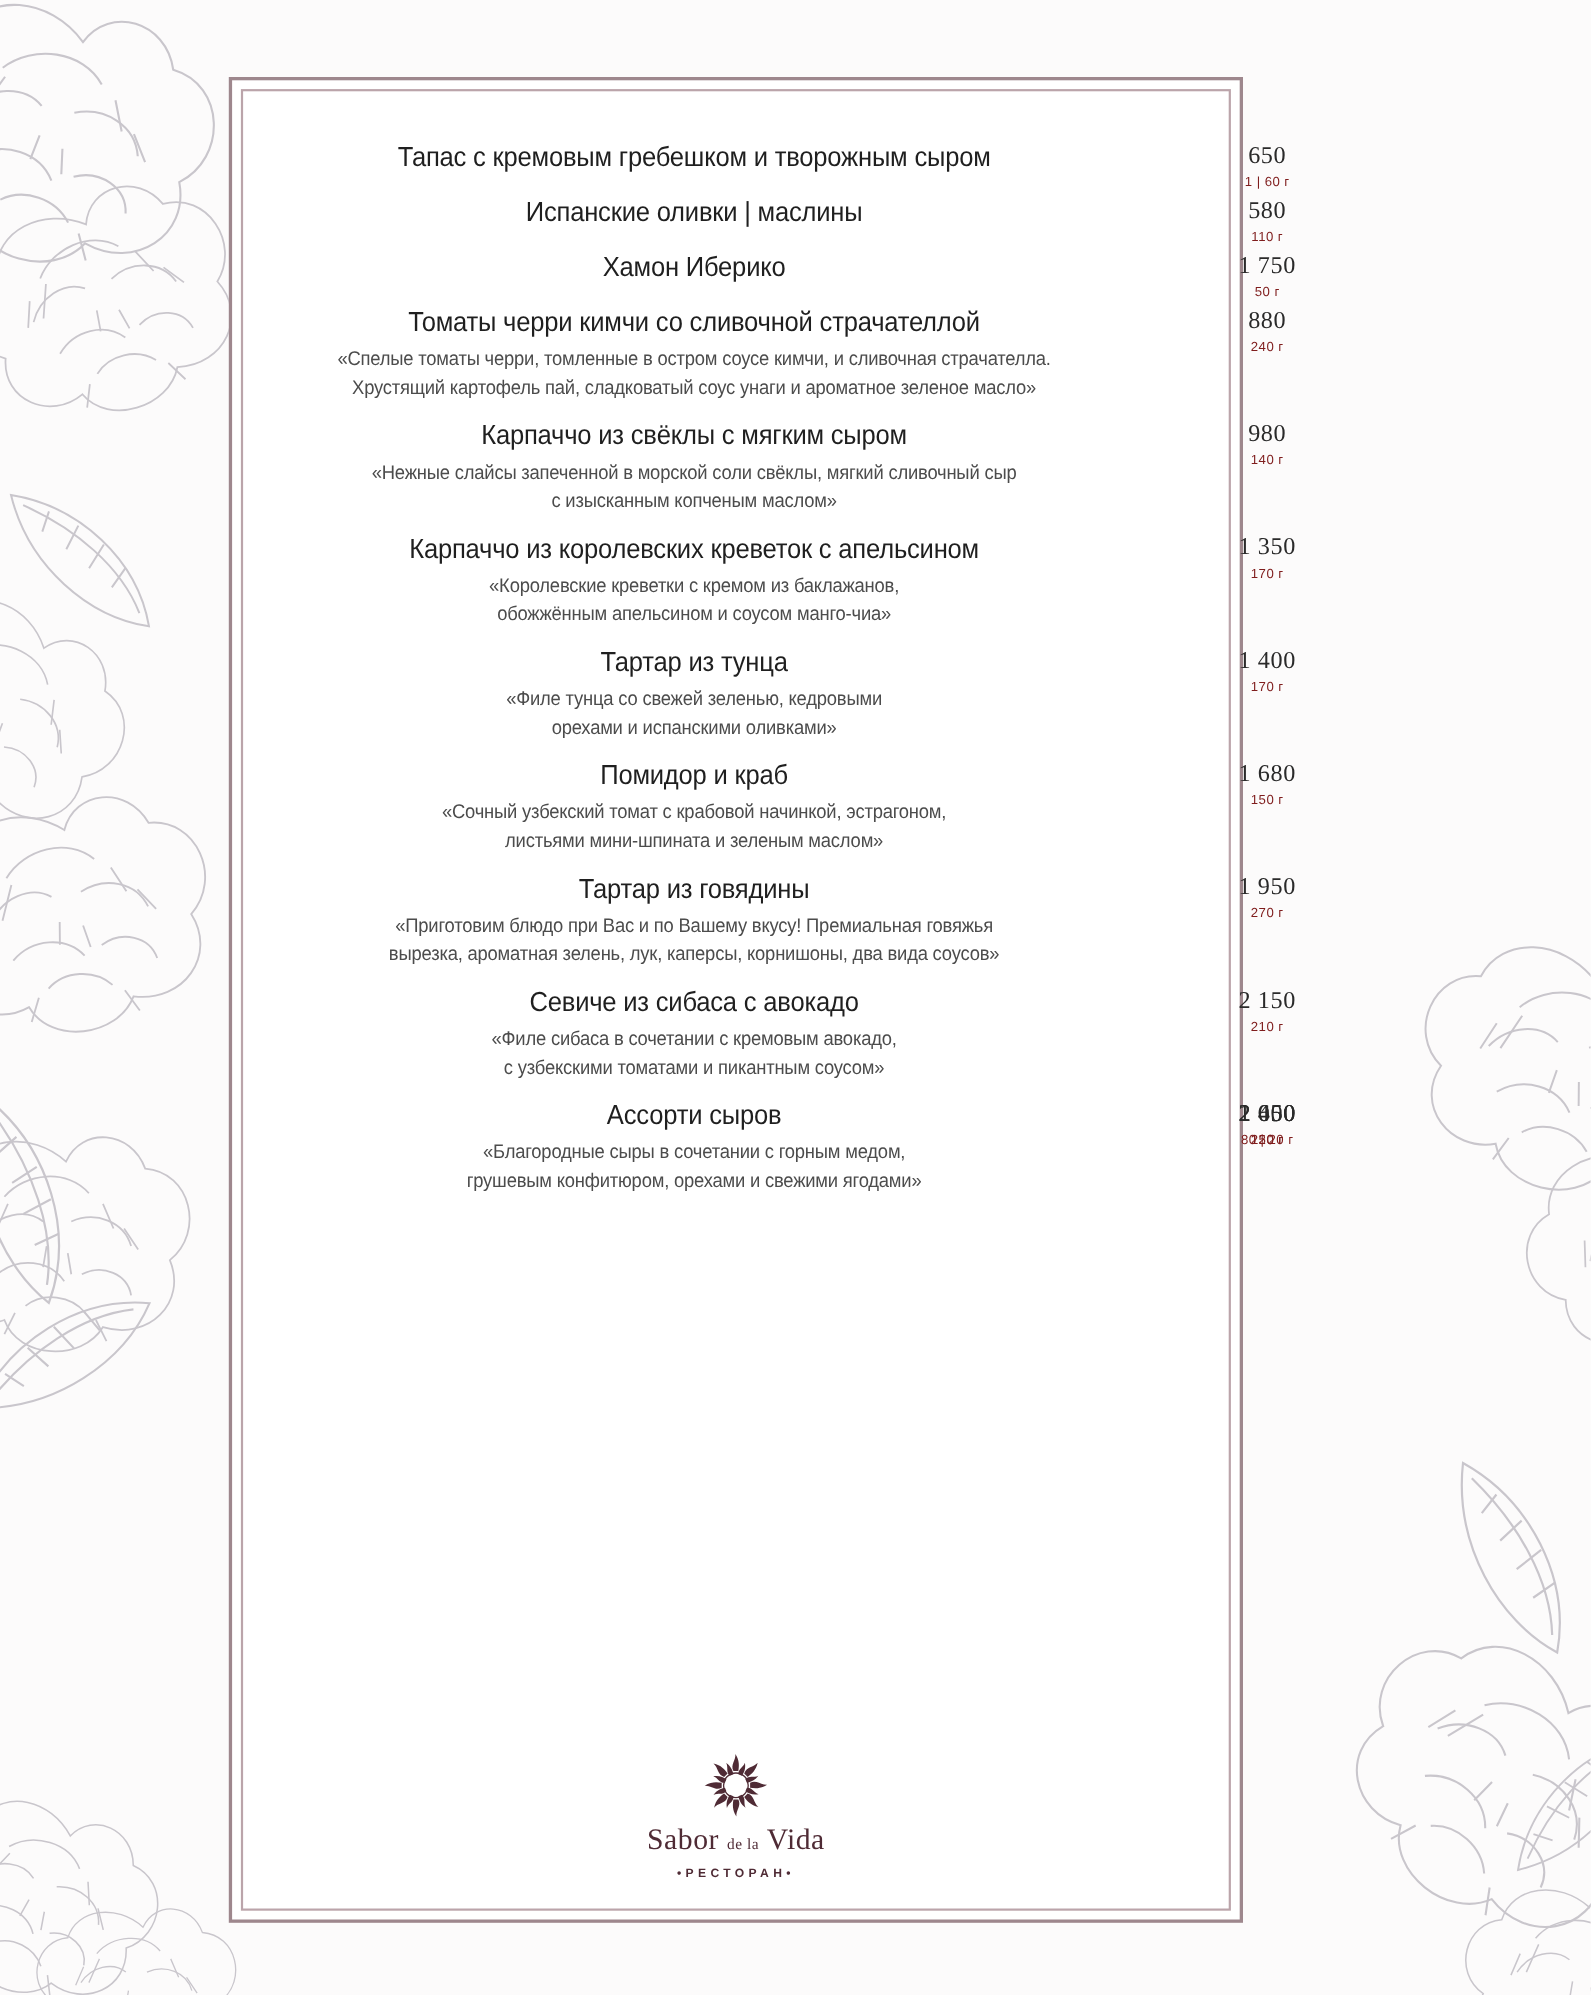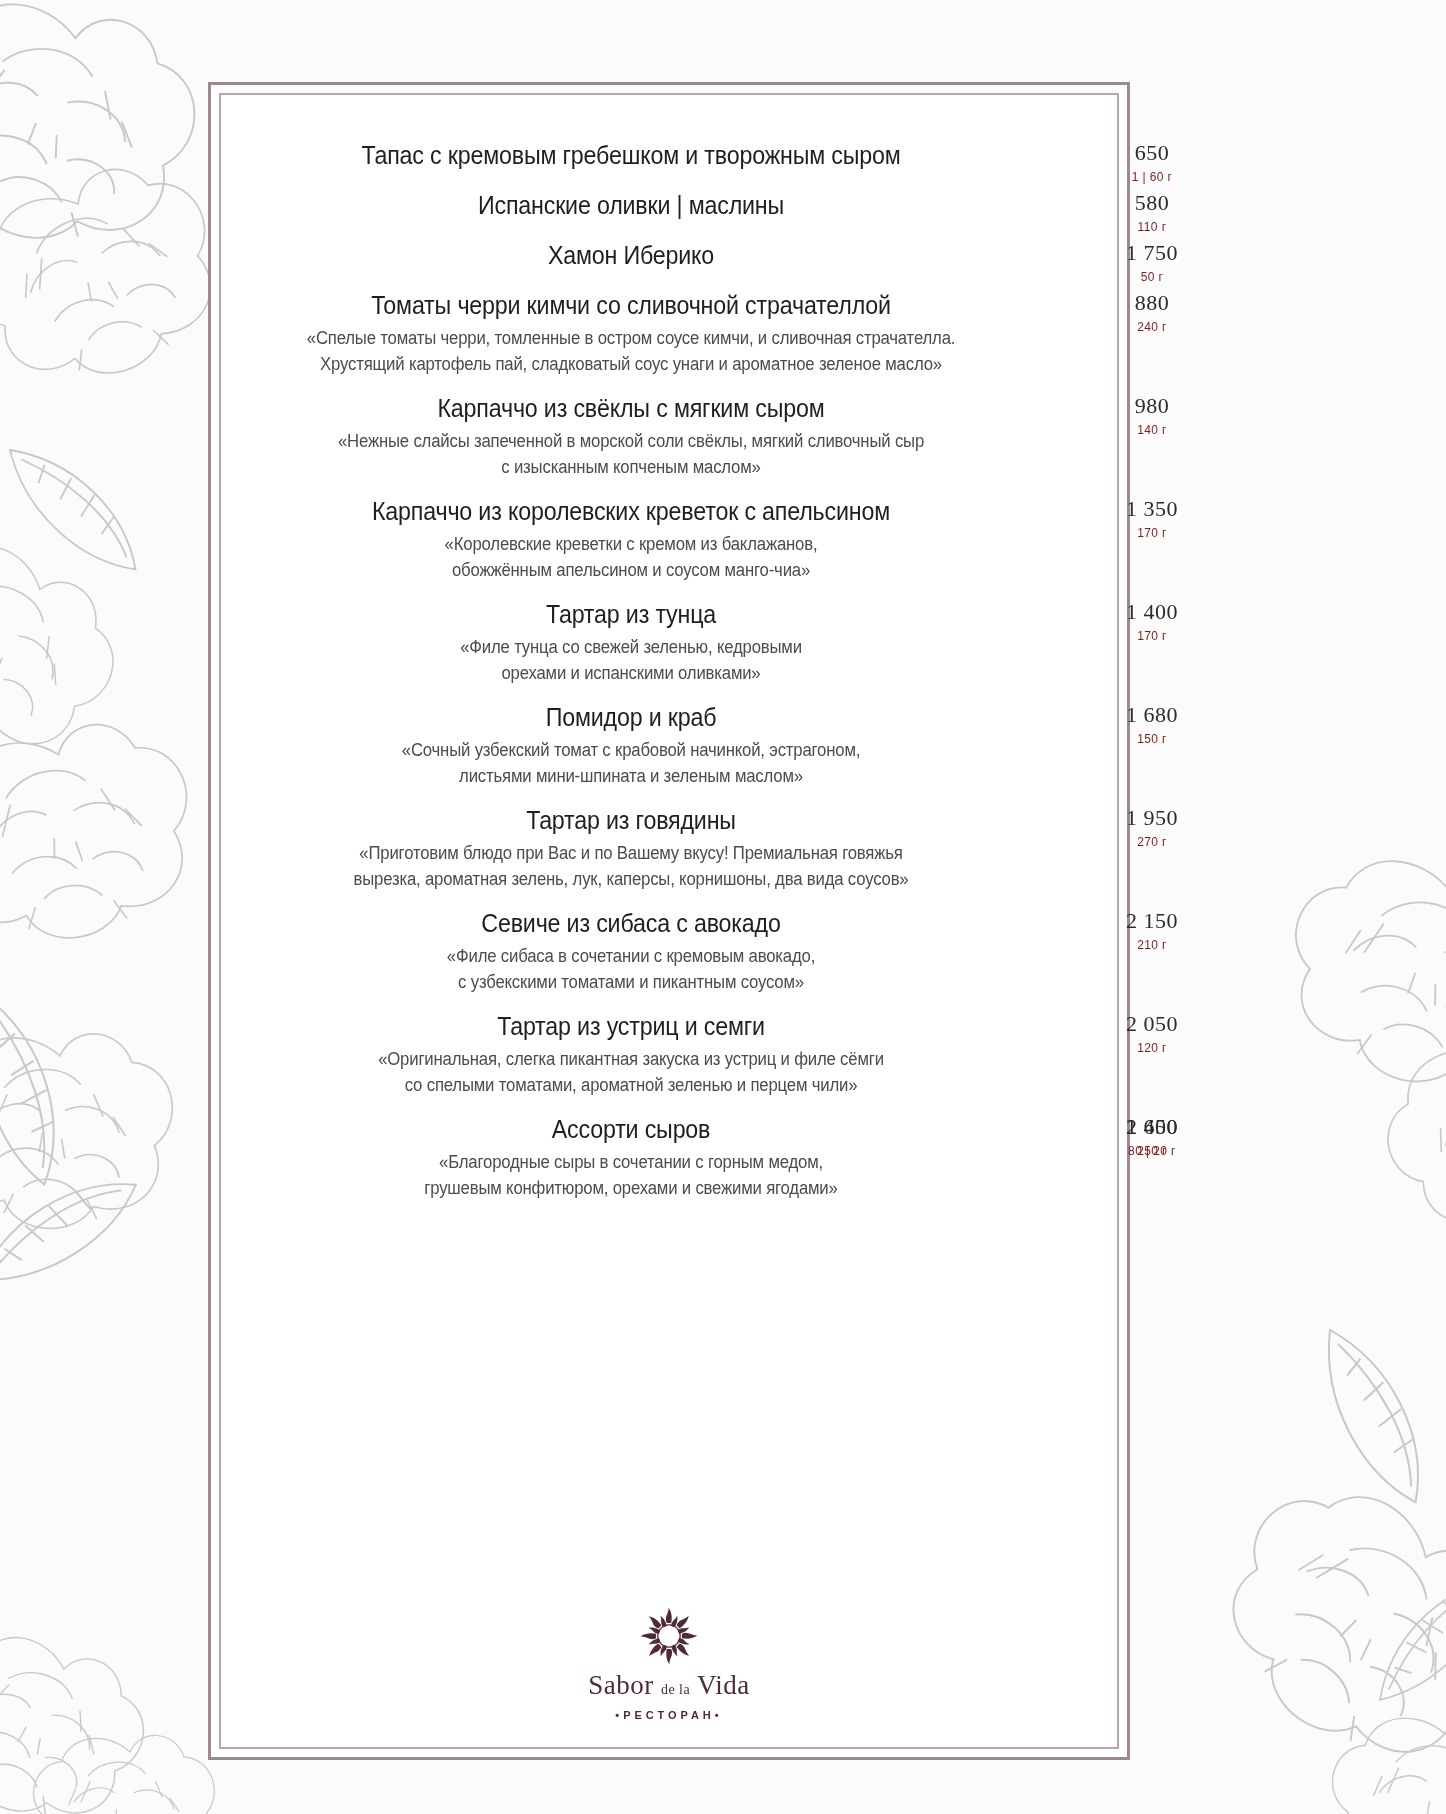--- a/index.html
+++ b/index.html
@@ -5,21 +5,21 @@
   html,body{margin:0;padding:0;}
   body{
     width:1446px;height:1814px;
     background:#fcfbfb;
     position:relative;
     overflow:hidden;
     font-family:"Liberation Sans", sans-serif;
   }
   .florals{position:absolute;inset:0;z-index:0;}
   .frame-outer{
-    position:absolute;left:208px;top:82px;width:922px;height:1678px;
+    position:absolute;left:208px;top:70px;width:922px;height:1678px;
     box-sizing:border-box;background:#ffffff;z-index:1;
     border:3px solid #9e878d;
   }
   .frame-inner{
     position:absolute;inset:8px;border:2px solid #bba4aa;
   }
   .menu{position:absolute;top:0;left:0;right:0;padding-top:46px;}
   .menu-item{position:relative;margin-bottom:17px;}
   .menu-item.plain{margin-bottom:21px;}
   .item-main{width:820px;text-align:center;}
@@ -195,25 +195,20 @@
             <div class="item-title">Севиче из сибаса с авокадо</div>
             <div class="item-desc">«Филе сибаса в сочетании с кремовым авокадо,
 с узбекскими томатами и пикантным соусом»</div>
           </div>
           <div class="item-price">
             <div class="price">2 150</div>
             <div class="weight">210 г</div>
           </div>
         </div>
         <div class="menu-item">
-          <div class="item-main">
-            <div class="item-title">Тартар из устриц и семги</div>
-            <div class="item-desc">«Оригинальная, слегка пикантная закуска из устриц и филе сёмги
-со спелыми томатами, ароматной зеленью и перцем чили»</div>
-          </div>
           <div class="item-price">
             <div class="price">2 050</div>
             <div class="weight">120 г</div>
           </div>
         </div>
         <div class="menu-item">
           <div class="item-price">
             <div class="price">1 400</div>
             <div class="weight">80 | 20 г</div>
           </div>

